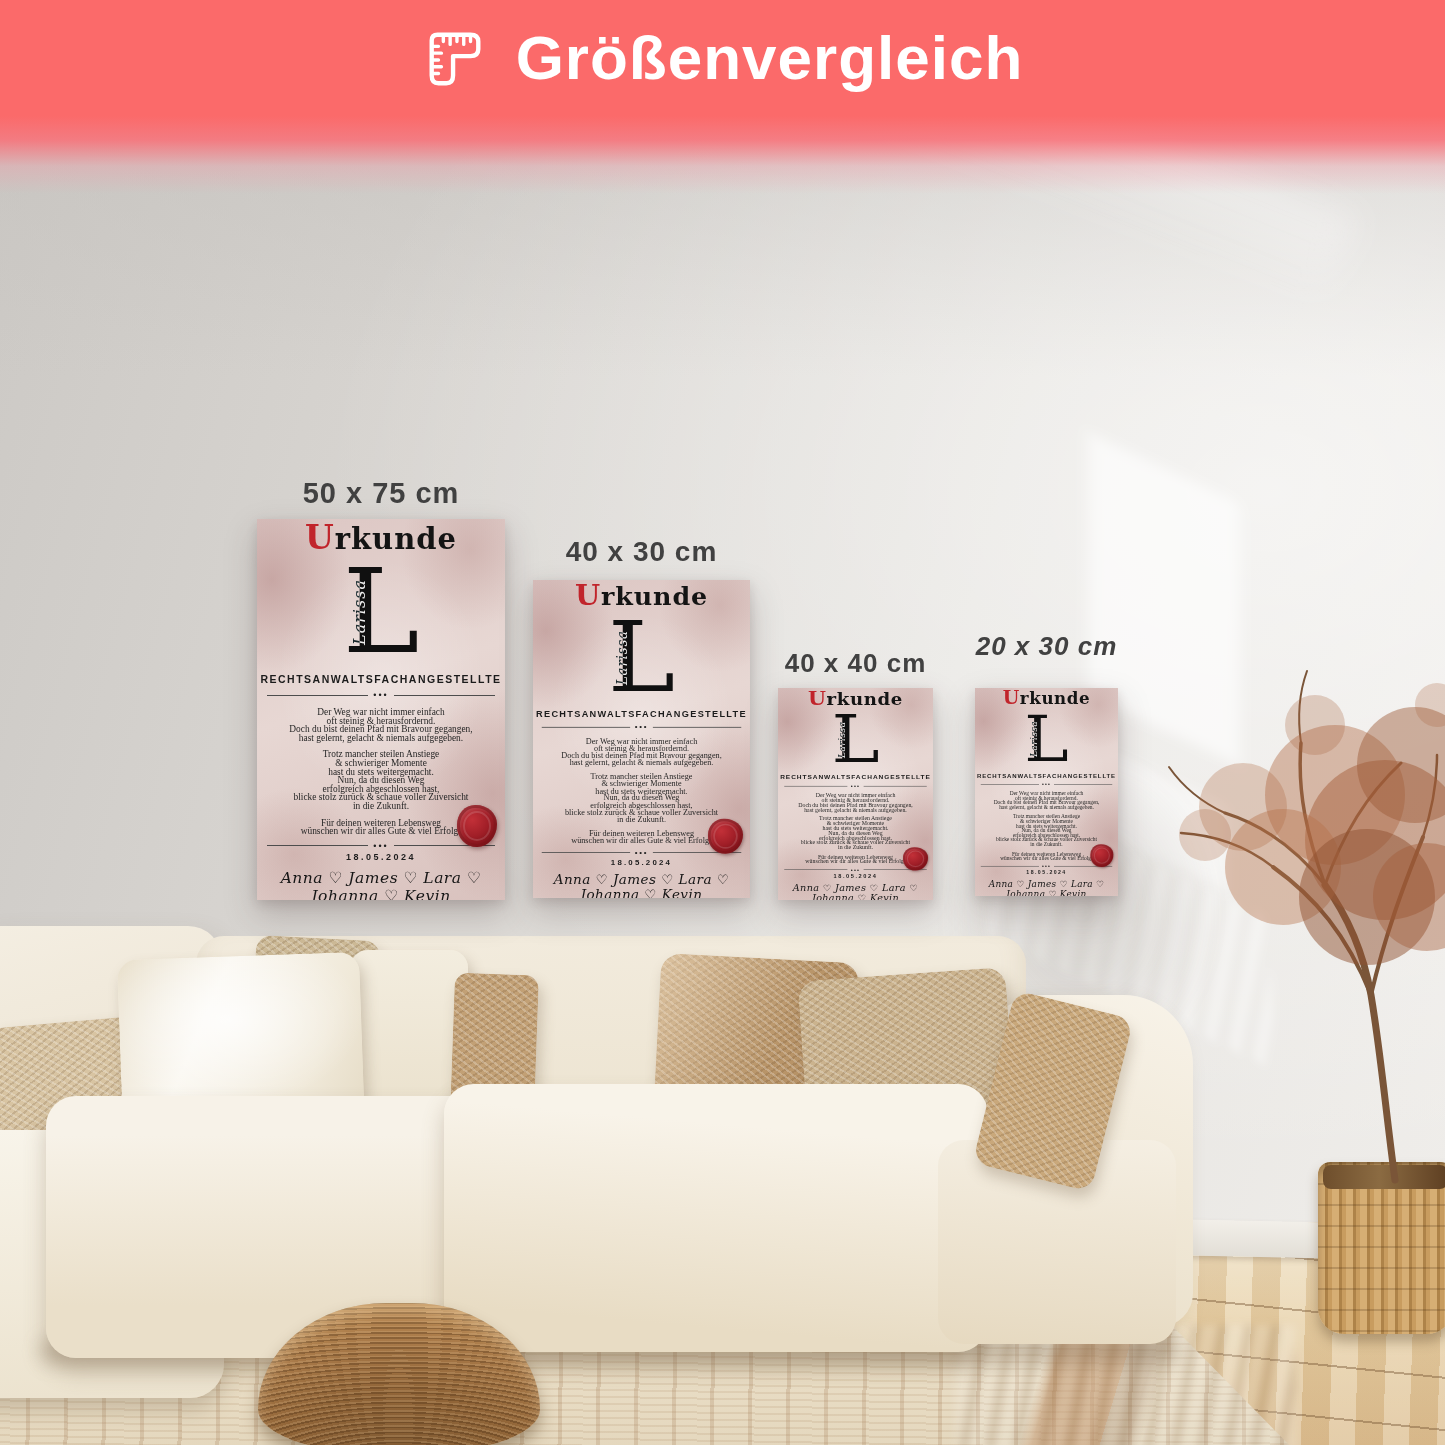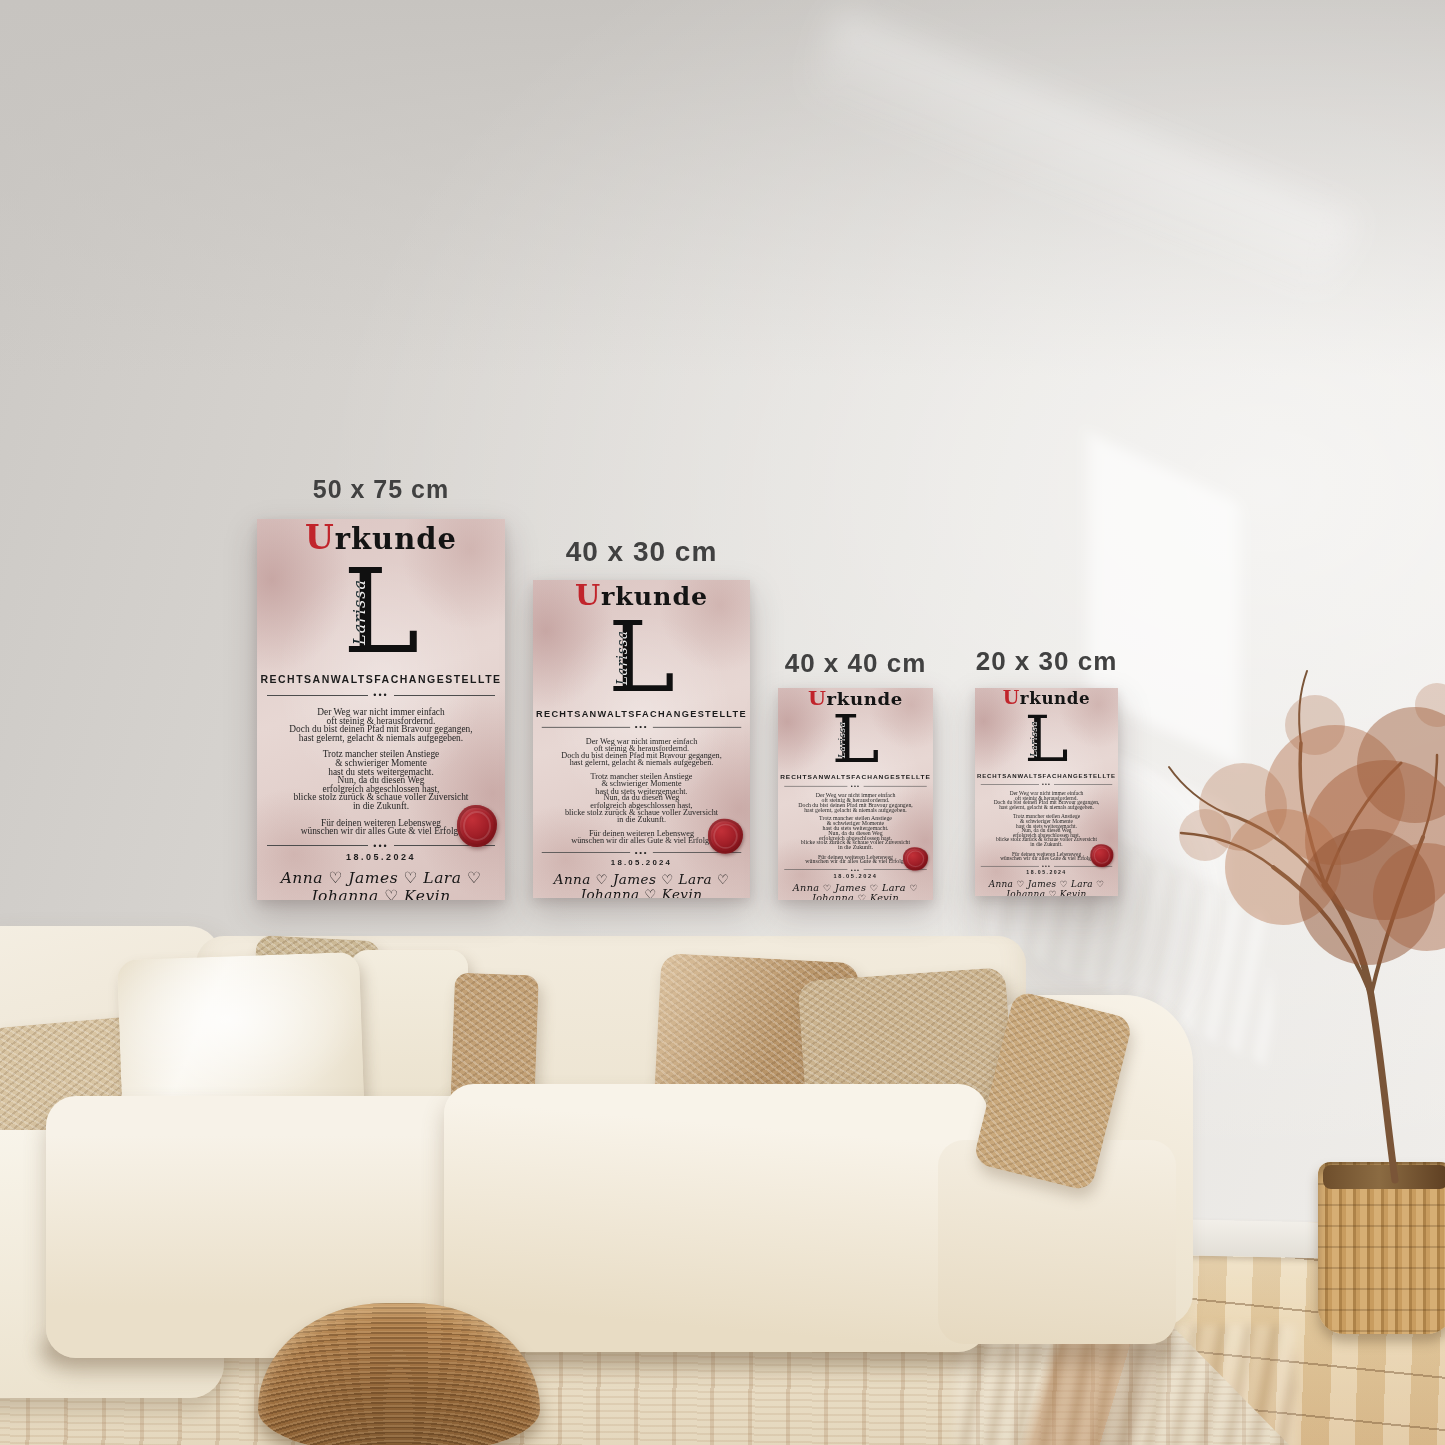--- a/index.html
+++ b/index.html
@@ -114,27 +114,27 @@
   .poster{position:relative;overflow:hidden;background:#ffffff;
     box-shadow:0 14px 30px rgba(70,50,50,0.25), 0 4px 10px rgba(70,50,50,0.14);}
   .cert{position:absolute;left:0;top:0;width:248px;height:381px;transform-origin:0 0;background:
     radial-gradient(60% 45% at 50% 42%, rgba(255,255,255,0.3), rgba(255,255,255,0) 70%),
     radial-gradient(45% 35% at 6% 16%, rgba(163,112,110,0.4), rgba(163,112,110,0) 70%),
     radial-gradient(50% 40% at 95% 72%, rgba(163,112,110,0.35), rgba(163,112,110,0) 70%),
     radial-gradient(40% 30% at 86% 8%, rgba(170,122,118,0.3), rgba(170,122,118,0) 70%),
     radial-gradient(40% 25% at 15% 88%, rgba(170,122,118,0.28), rgba(170,122,118,0) 70%),
     linear-gradient(160deg, #DCC6C3 0%, #E7D7D3 45%, #D9C2BE 100%);}
   .p1{left:257px;top:519px;} .p1 .poster{width:248px;height:381px;} .p1 .cert{transform:scale(1,1);}
-  .p1 .size-label{font-size:25px;margin-bottom:15px;}
+  .p1 .size-label{font-size:29px;margin-bottom:9px;}
   .p2{left:533px;top:580px;} .p2 .poster{width:217px;height:318px;} .p2 .cert{transform:scale(0.875,0.8346);}
   .p2 .size-label{font-size:28px;margin-bottom:12px;}
   .p3{left:778px;top:688px;} .p3 .poster{width:155px;height:212px;} .p3 .cert{transform:scale(0.625,0.5564);}
   .p3 .size-label{font-size:26px;margin-bottom:9px;}
   .p4{left:975px;top:688px;} .p4 .poster{width:143px;height:208px;} .p4 .cert{transform:scale(0.5766,0.5459);}
-  .p4 .size-label{font-size:26px;margin-bottom:11px;}
+  .p4 .size-label{font-size:26px;margin-bottom:26px;font-style:italic;}
 
   
   .cert-title{margin-top:3px;text-align:center;font-family:"DejaVu Serif",serif;font-weight:bold;
     font-size:29px;line-height:32px;color:#141414;letter-spacing:1px;}
   .cert-title .initial{color:#C1242B;font-size:33px;}
   .monogram{position:relative;height:112px;margin-top:1px;}
   .mono-letter{display:block;text-align:center;font-family:"DejaVu Serif",serif;
     font-size:116px;line-height:112px;color:#101010;}
   .mono-name{position:absolute;top:50%;left:50%;
     transform:translate(calc(-50% - 22px),-50%) rotate(-90deg);
@@ -402,14 +402,26 @@
               <span class="dline"></span>
             </div>
         <div class="cert-date">18.05.2024</div>
         <div class="cert-names">Anna ♡ James ♡ Lara ♡ Johanna ♡ Kevin</div>
         <span class="wax-seal"></span>
       </div>
     </div>
   </figure>
     </div>
 
+  <header class="banner">
+    <div class="banner-row">
+      <svg class="ruler-svg" width="66" height="66" viewBox="0 0 68 68">
+        <g fill="none" stroke="#FFFFFF" stroke-width="4.5" stroke-linecap="round" stroke-linejoin="round">
+          <path d="M16,10 H50 Q58,10 58,17 V25 Q58,32 50,32 H32 V52 Q32,60 25,60 H17 Q10,60 10,52 V16 Q10,10 16,10 Z"></path>
+          <path d="M22,10 v7 M29,10 v10 M36,10 v7 M43,10 v10 M50,10 v7" stroke-width="3.5"></path>
+          <path d="M10,22 h7 M10,29 h10 M10,36 h7 M10,43 h10 M10,50 h7" stroke-width="3.5"></path>
+        </g>
+      </svg>
+      <h1 class="banner-title">Größenvergleich</h1>
+    </div>
+  </header>
 
 </div>
 
 </body></html>

